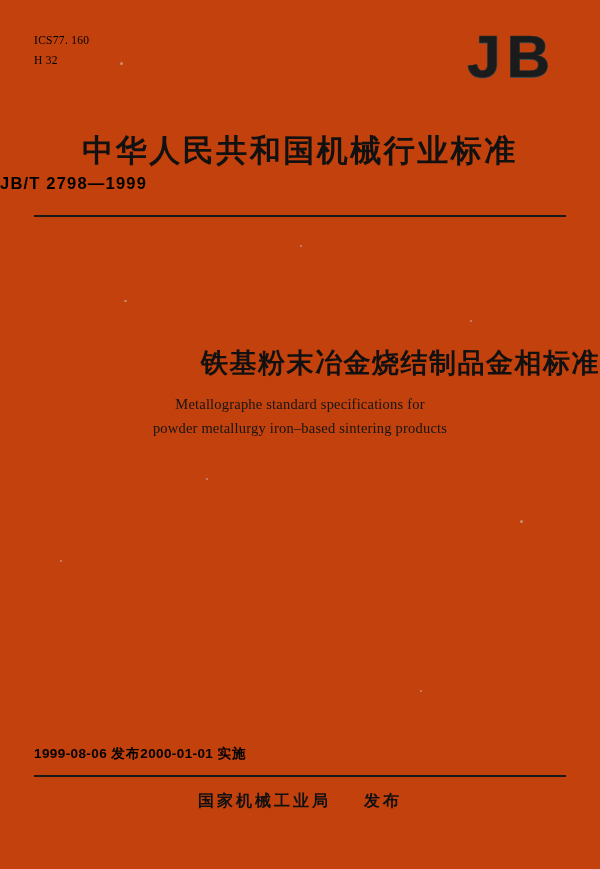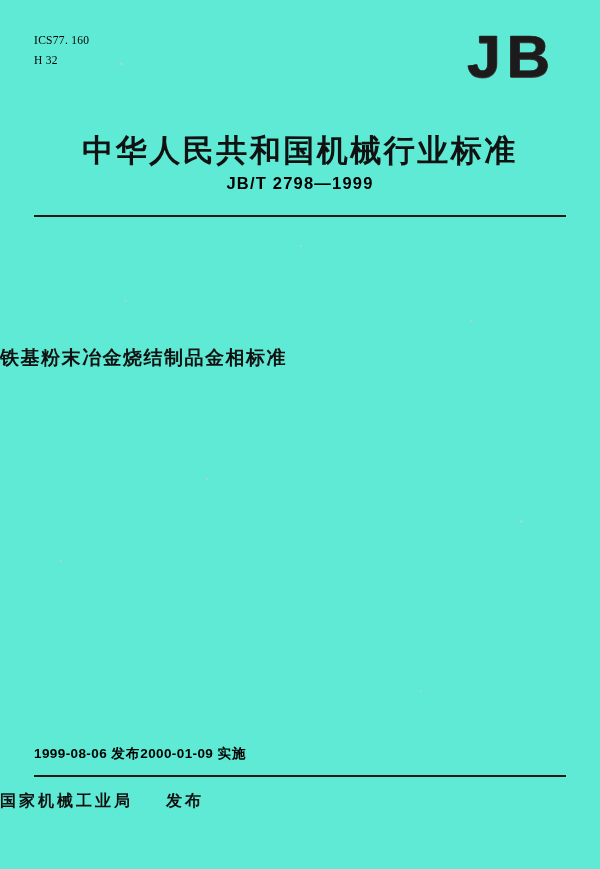--- a/index.html
+++ b/index.html
@@ -11,21 +11,21 @@
     width: 600px;
     height: 869px;
     font-family: "Liberation Serif", serif;
     color: #000000;
     position: relative;
     overflow: hidden;
   }
   .page {
     position: absolute;
     inset: 0;
-    background: #5eead4;
+    background: #c2410c;
   }
   
   .speck {
     position: absolute;
     background: #cfcfcf;
     border-radius: 50%;
     opacity: .55;
   }
 
   .top-codes {
@@ -62,44 +62,44 @@
     letter-spacing: 2.5px;
     color: #111;
     margin-top: 12px;
   }
 
   .std-no {
     position: absolute;
     left: 0;
     right: 0;
     top: 174px;
-    text-align: center;
+    text-align: left;
     font-family: "Liberation Sans", sans-serif;
     font-size: 16.5px;
     font-weight: bold;
     letter-spacing: 1.2px;
   }
 
   .rule {
     position: absolute;
     left: 34px;
     right: 34px;
     top: 215px;
     height: 2px;
     background: #1a1a1a;
   }
 
   .cn-subject {
     position: absolute;
     left: 0;
     right: 0;
     top: 345px;
-    text-align: left;
-    font-family: "Liberation Sans", sans-serif;
-    font-size: 19px;
+    text-align: right;
+    font-family: "Liberation Sans", sans-serif;
+    font-size: 27px;
     font-weight: bold;
     letter-spacing: 1.5px;
     color: #111;
   }
 
   .en-subject {
     position: absolute;
     left: 0;
     right: 0;
     top: 392px;
@@ -134,21 +134,21 @@
     top: 775px;
     height: 2px;
     background: #1a1a1a;
   }
 
   .issuer {
     position: absolute;
     left: 0;
     right: 0;
     top: 791px;
-    text-align: left;
+    text-align: center;
     font-family: "Liberation Sans", sans-serif;
     font-size: 16px;
     font-weight: bold;
     letter-spacing: 3px;
     color: #111;
   }
   .issuer .gap { display: inline-block; width: 18px; }
 </style>
 </head>
 <body>
@@ -172,28 +172,32 @@
   <div class="jb-logo">JB</div>
 
   <div class="nat-title">中华人民共和国机械行业标准</div>
 
   <div class="std-no">JB/T  2798—1999</div>
 
   <div class="rule"></div>
 
   <div class="cn-subject">铁基粉末冶金烧结制品金相标准</div>
 
+  <div class="en-subject">
+    <div>Metallographe standard specifications for</div>
+    <div>powder metallurgy iron–based sintering products</div>
+  </div>
 
   <div class="dates">
     <div>
       <span>1999-08-06</span>
       <span class="cnpart">发布</span>
     </div>
     <div>
-      <span>2000-01-09</span>
+      <span>2000-01-01</span>
       <span class="cnpart">实施</span>
     </div>
   </div>
 
   <div class="rule2"></div>
 
   <div class="issuer">
     <span>国家机械工业局</span>
     <span class="gap"></span>
     <span>发布</span>

